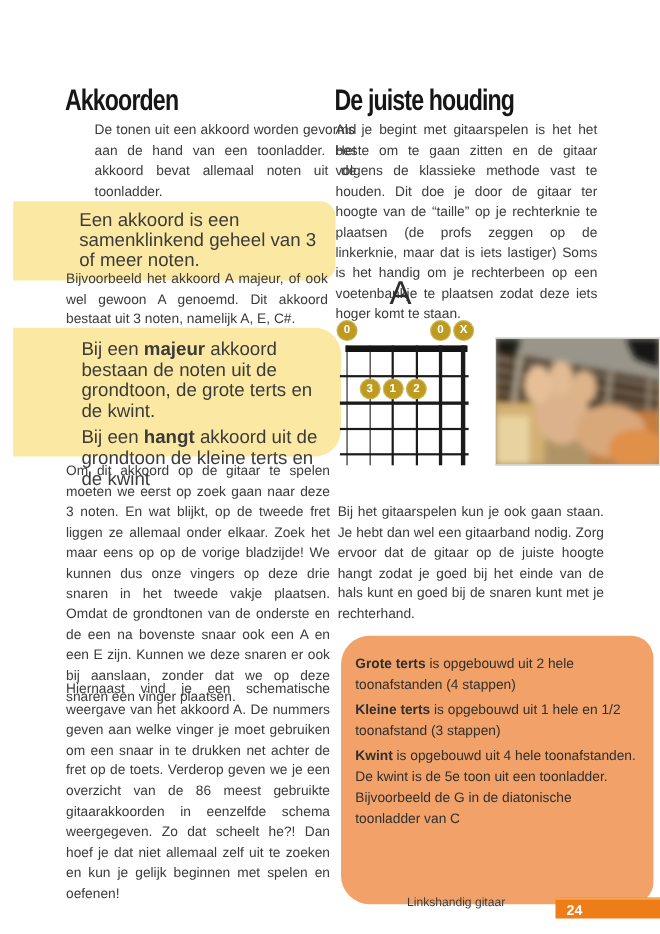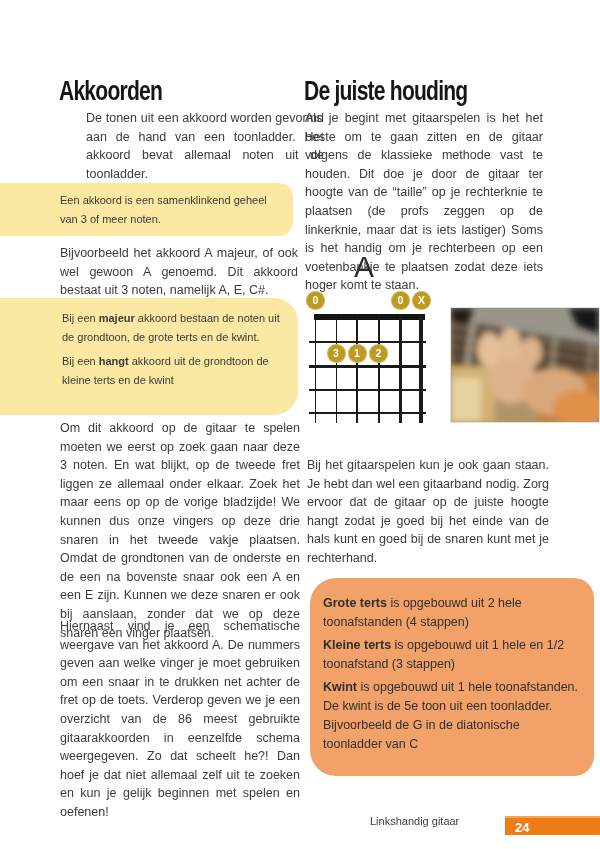--- a/index.html
+++ b/index.html
@@ -12,42 +12,42 @@
 
   .heading{
     position:absolute;color:var(--heading);font-weight:800;font-size:27px;
     letter-spacing:-1px;transform:scaleX(.78);transform-origin:left top;white-space:nowrap;
   }
   .par{
     position:absolute;font-size:12.5px;line-height:18.6px;color:var(--text);
     text-align:justify;
   }
   .callout{
-    position:absolute;left:0;background:var(--yellow);color:var(--text);
-    font-size:11px;line-height:18.6px;
+    position:absolute;left:12px;background:var(--yellow);color:var(--text);
+    font-size:17px;line-height:18.6px;
   }
   .callout .inner{padding-left:60px;padding-right:14px;}
   b{font-weight:700;}
 
   
   .chord-title{position:absolute;font-size:30px;color:#2d2d2d;}
   .chord{position:absolute;left:306px;top:291px;width:128px;height:140px;}
   .nut{position:absolute;left:8px;top:23px;width:111px;height:6px;background:#141414;}
   .string{position:absolute;top:23px;height:109px;background:#1b1b1b;}
   .fret{position:absolute;left:3px;width:117px;height:2px;background:#1b1b1b;}
   .dot{
     position:absolute;width:19px;height:19px;border-radius:50%;
     background:var(--gold);color:#fff;font-size:10.5px;font-weight:700;
     text-align:center;line-height:19px;box-shadow:inset 0 0 0 1px rgba(255,255,255,.25);
   }
 
   .photo{position:absolute;left:450px;top:307px;width:148px;height:114px;border:1px solid #e3e1dc;background:#8f8b82;overflow:hidden;}
 
   .terts-box{
-    position:absolute;left:310px;top:578px;width:284px;height:198px;
+    position:absolute;left:310px;top:578px;width:284px;height:244px;
     background:var(--orange_box);border-radius:26px 20px 20px 26px;
     color:#2f2f2f;font-size:12.5px;line-height:18.8px;
     padding:16px 14px 0 13px;box-sizing:border-box;
   }
   .terts-box .item{margin-bottom:4.5px;text-align:left;}
 
   .footer-label{
     position:absolute;left:370px;top:815px;width:128px;text-align:left;
     font-size:11px;color:#3c3c3c;
   }
@@ -147,19 +147,19 @@
         <ellipse cx="128" cy="100" rx="26" ry="18" fill="#e0904a"></ellipse>
       </g>
     </svg>
   </div>
 
   <div class="par" style="left:307px;top:456px;width:242px;">Bij het gitaarspelen kun je ook gaan staan. Je hebt dan wel een gitaarband nodig. Zorg ervoor dat de gitaar op de juiste hoogte hangt zodat je goed bij het einde van de hals kunt en goed bij de snaren  kunt met je rechterhand.</div>
 
   <div class="terts-box">
     <div class="item"><b>Grote terts</b><span> is opgebouwd uit 2 hele toonafstanden (4 stappen)</span></div>
     <div class="item"><b>Kleine terts</b><span> is opgebouwd uit 1 hele en 1/2 toonafstand (3 stappen)</span></div>
-    <div class="item"><b>Kwint</b><span> is opgebouwd uit 1 hele toonafstanden. De kwint is de 5e toon uit een toonladder. Bijvoorbeeld de G in de diatonische toonladder van C</span></div>
+    <div class="item"><b>Kwint</b><span> is opgebouwd uit 4 hele toonafstanden. De kwint is de 5e toon uit een toonladder. Bijvoorbeeld de G in de diatonische toonladder van C</span></div>
   </div>
 
   <div class="footer-label">Linkshandig gitaar</div>
   <div class="page-badge">24</div>
 
 </div>
 
 </body></html>

